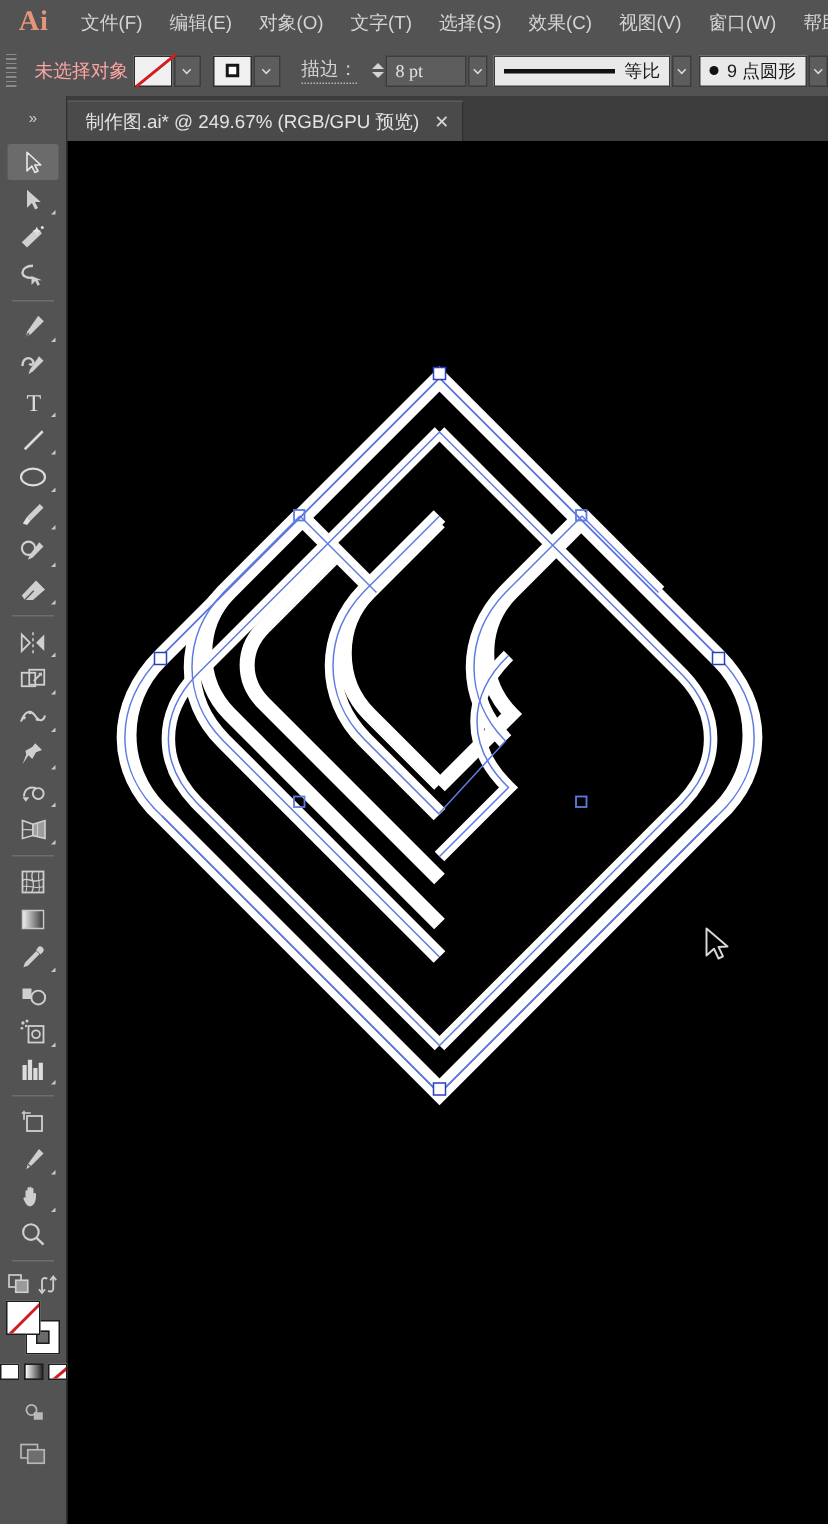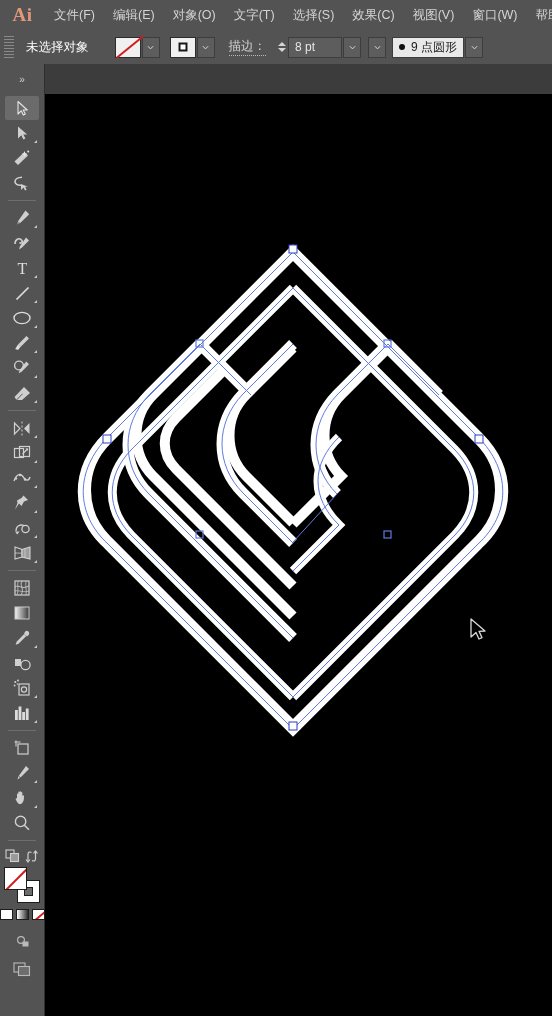--- a/index.html
+++ b/index.html
@@ -31,21 +31,21 @@
   
   .controlbar{
     position:absolute;left:0;top:30px;width:552px;height:34px;
     background:#535353;display:flex;align-items:center;
     border-bottom:1px solid #3a3a3a;
   }
   .grip{
     width:10px;height:22px;margin-left:4px;margin-right:4px;
     background:repeating-linear-gradient(to bottom,#8a8a8a 0px,#8a8a8a 1px,#535353 1px,#535353 3px);
   }
-  .sel-label{color:#ffffff;font-size:12.5px;margin-left:8px;margin-right:26px;white-space:nowrap;}
+  .sel-label{color:#fca5a5;font-size:12.5px;margin-left:8px;margin-right:3px;white-space:nowrap;}
 
   .swatch-group{display:flex;align-items:center;margin-right:4px;}
   .swatch-box{
     width:26px;height:21px;background:#f0f0f0;border:1px solid #2c2c2c;
     position:relative;box-sizing:border-box;
   }
   .swatch-none::after{
     content:"";position:absolute;left:-1px;top:50%;width:34px;height:2px;
     background:#d01e1e;transform:rotate(-39deg);transform-origin:center;
     margin-top:-1px;left:-3px;
@@ -69,21 +69,21 @@
   .stepper{
     width:12px;height:21px;display:flex;flex-direction:column;
     align-items:center;justify-content:center;gap:2px;color:#d8d8d8;
   }
   .stepper i{display:block;width:0;height:0;border-left:4px solid transparent;border-right:4px solid transparent;}
   .stepper i.up{border-bottom:4px solid #d4d4d4;}
   .stepper i.dn{border-top:4px solid #d4d4d4;}
   .field{
     height:21px;min-width:54px;background:#5d5d5d;border:1px solid #3d3d3d;
     color:#e6e6e6;font-size:12px;display:flex;align-items:center;padding:0 6px;
-    box-sizing:border-box;font-family:Liberation Sans, sans-serif;
+    box-sizing:border-box;font-family:Liberation Serif, serif;
   }
   .combo{
     height:21px;background:#e9e9e9;border:1px solid #3d3d3d;color:#1b1b1b;
     font-size:12px;display:flex;align-items:center;gap:6px;padding:0 6px;
     box-sizing:border-box;white-space:nowrap;
   }
   .combo .rule{display:inline-block;width:74px;height:3px;background:#111;}
   .combo .dot{display:inline-block;width:6px;height:6px;border-radius:50%;background:#111;}
   .gap{width:6px;}
 
@@ -212,20 +212,24 @@
     </div>
     <div class="field">8 pt</div>
     <div class="drop-btn">
       <svg class="chev" viewBox="0 0 8 8">
         <path d="M1 2.5 L4 5.6 L7 2.5" fill="none" stroke="#dcdcdc" stroke-width="1.1"></path>
       </svg>
     </div>
 
     <div class="gap"></div>
 
+    <div class="combo">
+      <span class="rule"></span>
+      <span>等比</span>
+    </div>
     <div class="drop-btn">
       <svg class="chev" viewBox="0 0 8 8">
         <path d="M1 2.5 L4 5.6 L7 2.5" fill="none" stroke="#dcdcdc" stroke-width="1.1"></path>
       </svg>
     </div>
 
     <div class="gap"></div>
 
     <div class="combo">
       <span class="dot"></span>
@@ -233,20 +237,24 @@
     </div>
     <div class="drop-btn">
       <svg class="chev" viewBox="0 0 8 8">
         <path d="M1 2.5 L4 5.6 L7 2.5" fill="none" stroke="#dcdcdc" stroke-width="1.1"></path>
       </svg>
     </div>
   </div>
 
   <div class="tabbar">
     <div class="collapse-cell">»</div>
+    <div class="tab">
+      <span>制作图.ai* @ 249.67% (RGB/GPU 预览)</span>
+      <span class="close">✕</span>
+    </div>
   </div>
 
   <div class="toolbar">
 
     <div class="tool active">
       <svg width="17" height="17" viewBox="0 0 17 17">
         <path d="M4 1.5 L4 14 L7.2 10.8 L9.3 15 L11.3 14 L9.2 10 L13.2 10 Z" fill="none" stroke="#e6e6e6" stroke-width="1.1" stroke-linejoin="round"></path>
       </svg>
     </div>
     <div class="tool">

